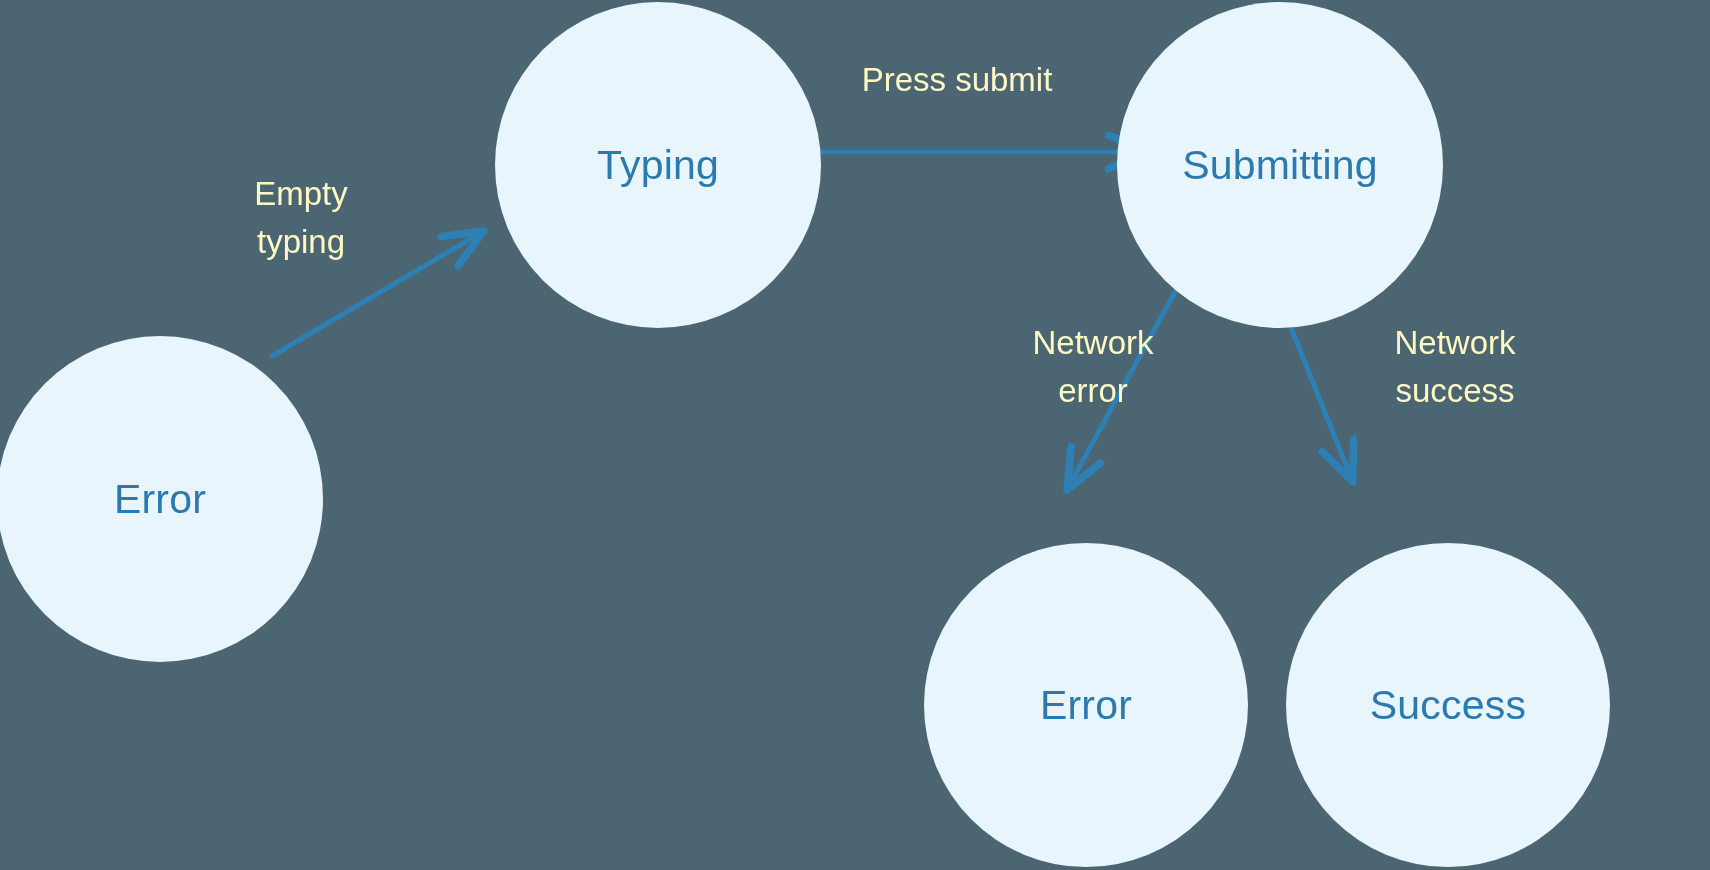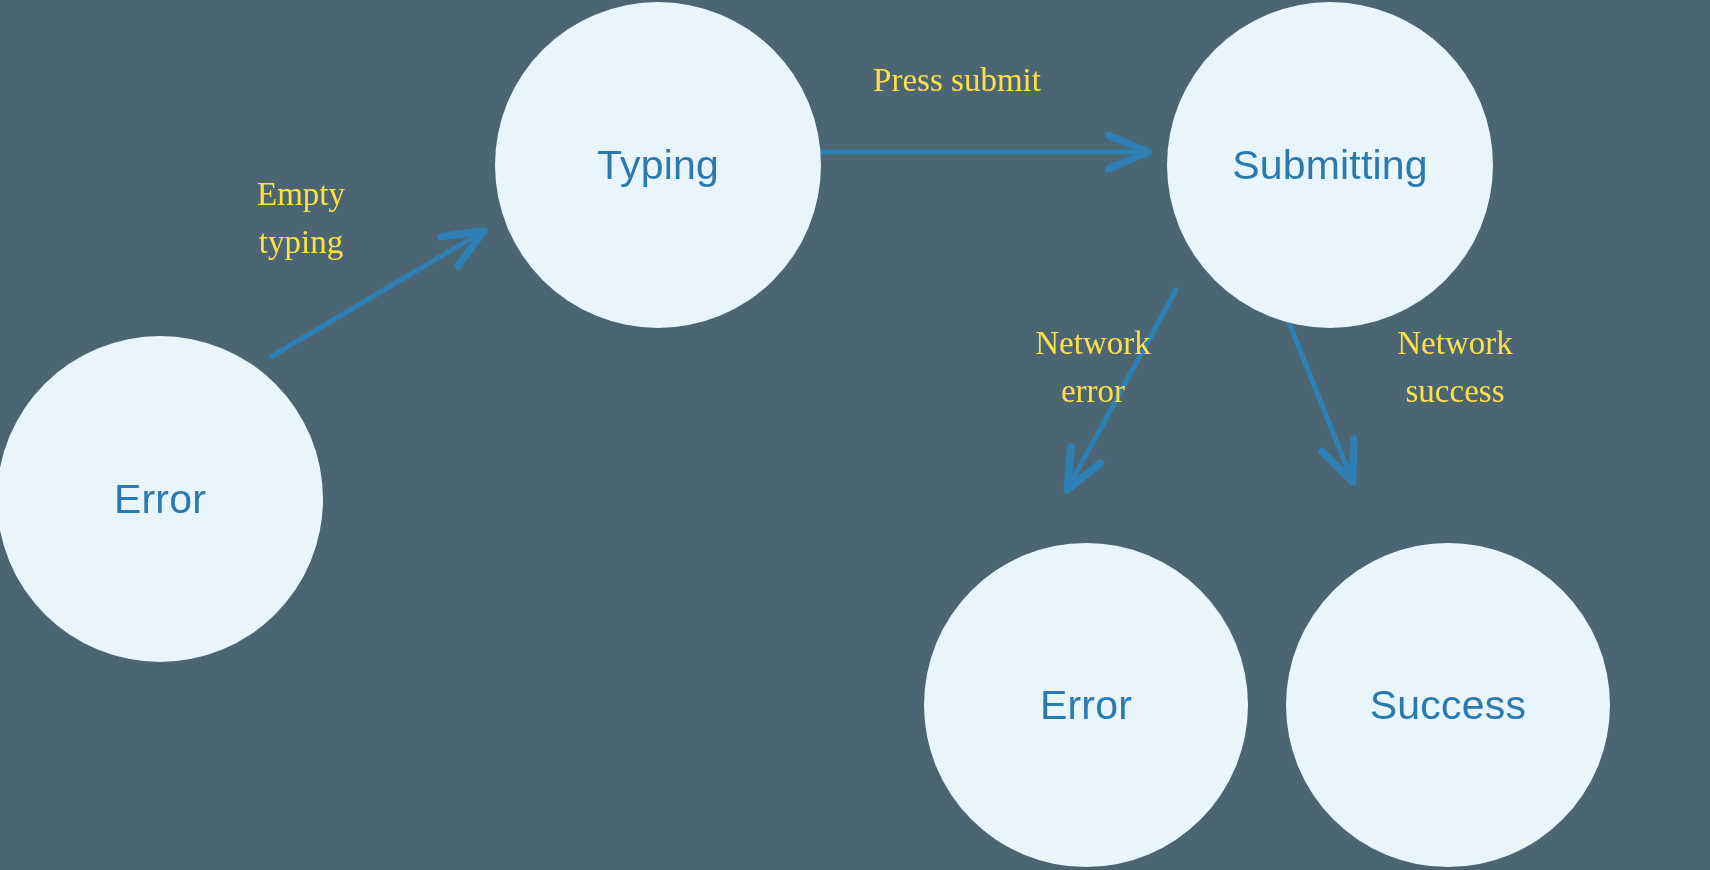--- a/index.html
+++ b/index.html
@@ -26,27 +26,26 @@
   .state-label {
     color: #2a7ab0;
     font-size: 41px;
     font-weight: 400;
     letter-spacing: 0.2px;
     white-space: nowrap;
     text-align: center;
   }
   .edge-label {
     position: absolute;
-    color: #fde047;
+    color: #fef9c3;
     font-size: 33px;
     line-height: 48px;
     text-align: center;
     white-space: pre-line;
     pointer-events: none;
-    font-family: Liberation Serif, serif;
   }
   svg.edges {
     position: absolute;
     left: 0;
     top: 0;
     width: 1710px;
     height: 870px;
     overflow: visible;
   }
 </style>
@@ -72,21 +71,21 @@
   </svg>
 
   <div class="state-node" style="left:-3px; top:336px; width:326px; height:326px;">
     <span class="state-label">Error</span>
   </div>
 
   <div class="state-node" style="left:495px; top:2px; width:326px; height:326px;">
     <span class="state-label">Typing</span>
   </div>
 
-  <div class="state-node" style="left:1167px; top:2px; width:326px; height:326px;">
+  <div class="state-node" style="left:1117px; top:2px; width:326px; height:326px;">
     <span class="state-label">Submitting</span>
   </div>
 
   <div class="state-node" style="left:924px; top:543px; width:324px; height:324px;">
     <span class="state-label">Error</span>
   </div>
 
   <div class="state-node" style="left:1286px; top:543px; width:324px; height:324px;">
     <span class="state-label">Success</span>
   </div>

